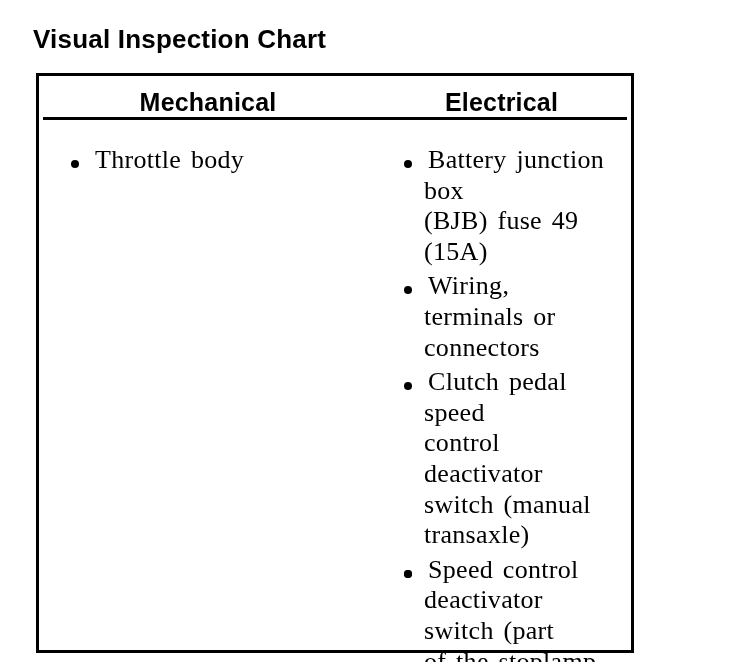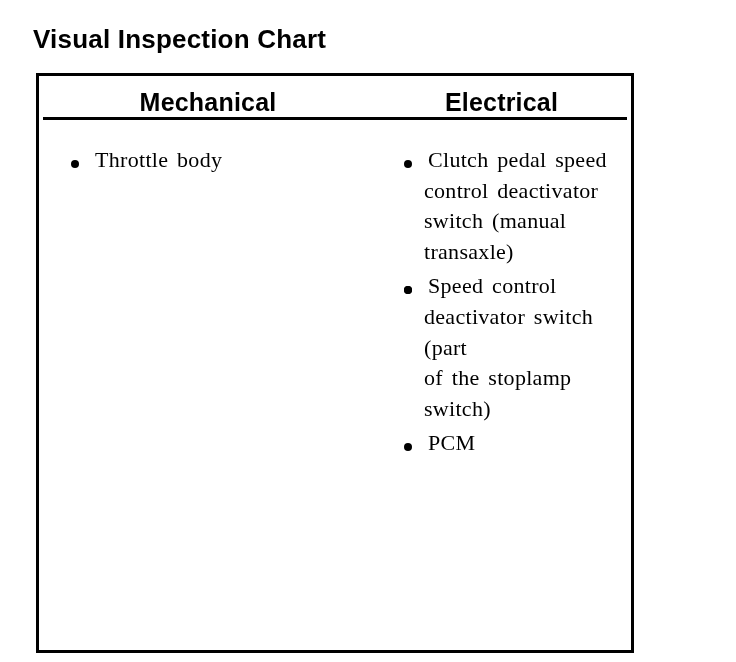--- a/index.html
+++ b/index.html
@@ -57,21 +57,21 @@
     background: #000000;
   }
   .td {
     padding-top: 9px;
     overflow: hidden;
   }
   .item {
     position: relative;
     padding-left: 40px;
     padding-right: 4px;
-    font-size: 22px;
+    font-size: 26px;
     line-height: 30.6px;
   }
   .item-text {
     white-space: pre-line;
     word-spacing: 3px;
     letter-spacing: 0.3px;
   }
   .bullet {
     position: absolute;
     left: 16px;
@@ -104,20 +104,30 @@
           <span class="bullet"></span>
           <span class="item-text">Throttle body</span>
         </div>
       </div>
 
       <div class="divider"></div>
 
       <div class="td">
         <div class="item">
           <span class="bullet"></span>
+          <span class="item-text">Battery junction box
+(BJB) fuse 49 (15A)</span>
+        </div>
+        <div class="item">
+          <span class="bullet"></span>
+          <span class="item-text">Wiring, terminals or
+connectors</span>
+        </div>
+        <div class="item">
+          <span class="bullet"></span>
           <span class="item-text">Clutch pedal speed
 control deactivator
 switch (manual
 transaxle)</span>
         </div>
         <div class="item">
           <span class="bullet"></span>
         </div>
         <div class="item">
           <span class="bullet"></span>

